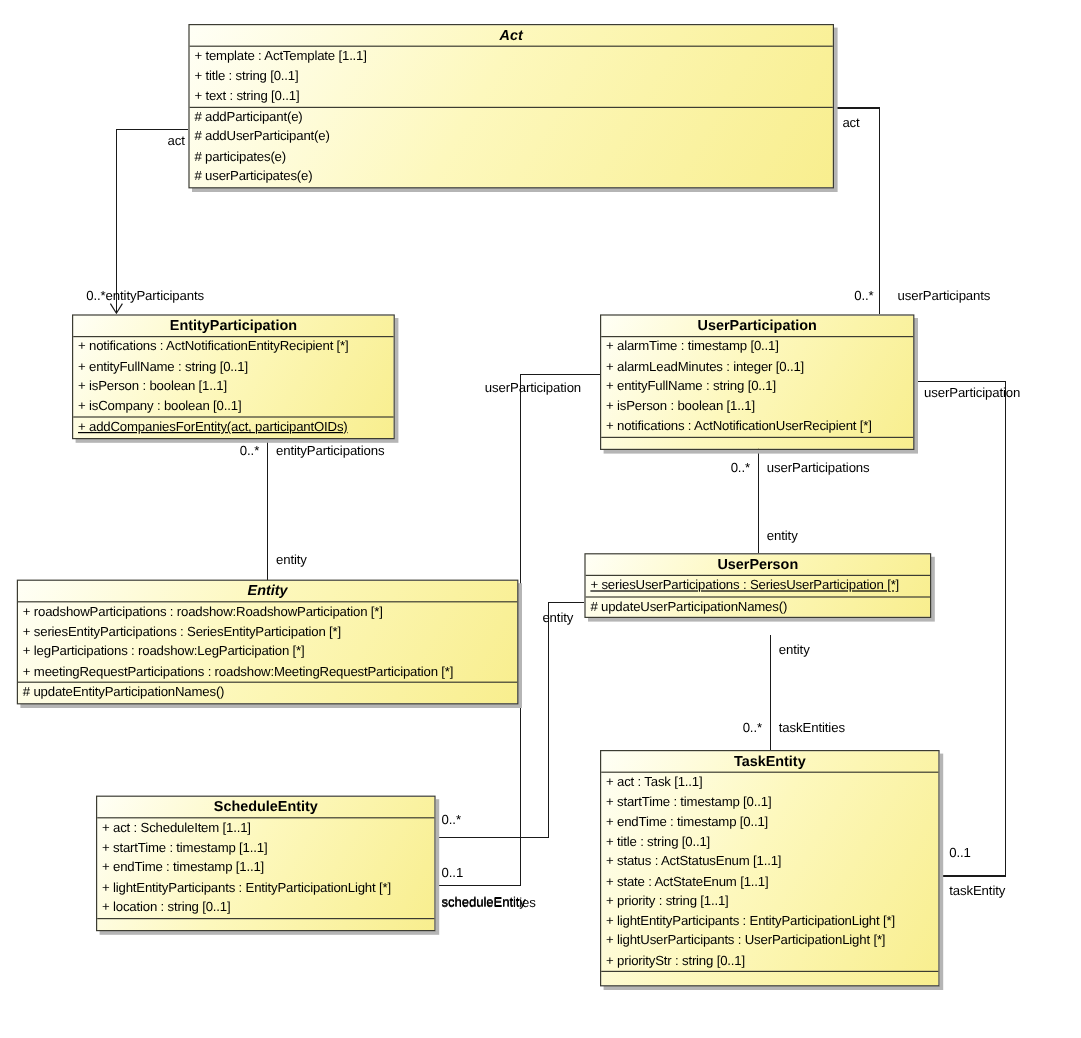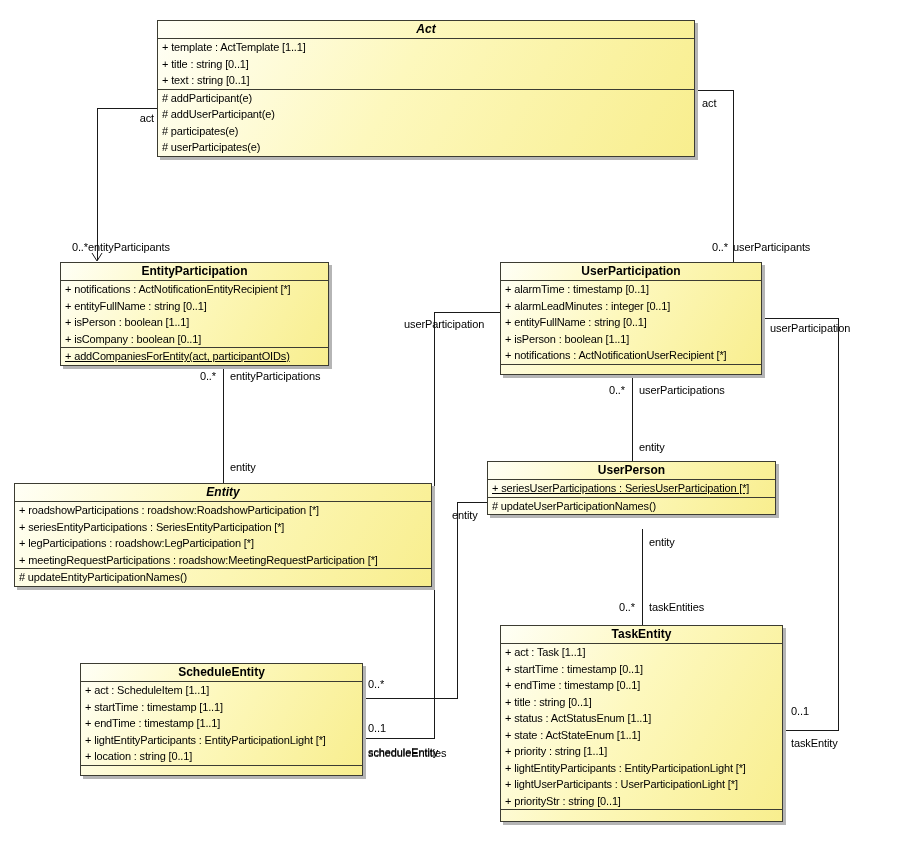--- a/index.html
+++ b/index.html
@@ -132,21 +132,21 @@
     </div>
     <div class="uml-ops ops-empty tall"></div>
   </div>
 
   <div class="edge-label r" style="left:118px;top:112px;width:36px;">act</div>
   <div class="edge-label r" style="left:58px;top:241px;width:30px;">0..*</div>
   <div class="edge-label" style="left:88px;top:241px;">entityParticipants</div>
 
   <div class="edge-label" style="left:702px;top:97px;">act</div>
   <div class="edge-label r" style="left:698px;top:241px;width:30px;">0..*</div>
-  <div class="edge-label" style="left:733px;top:241px;">userParticipants</div>
+  <div class="edge-label" style="left:748px;top:241px;">userParticipants</div>
 
   <div class="edge-label r" style="left:186px;top:370px;width:30px;">0..*</div>
   <div class="edge-label" style="left:230px;top:370px;">entityParticipations</div>
   <div class="edge-label" style="left:230px;top:461px;">entity</div>
 
   <div class="edge-label r" style="left:595px;top:384px;width:30px;">0..*</div>
   <div class="edge-label" style="left:639px;top:384px;">userParticipations</div>
   <div class="edge-label" style="left:639px;top:441px;">entity</div>
 
   <div class="edge-label" style="left:649px;top:536px;">entity</div>

